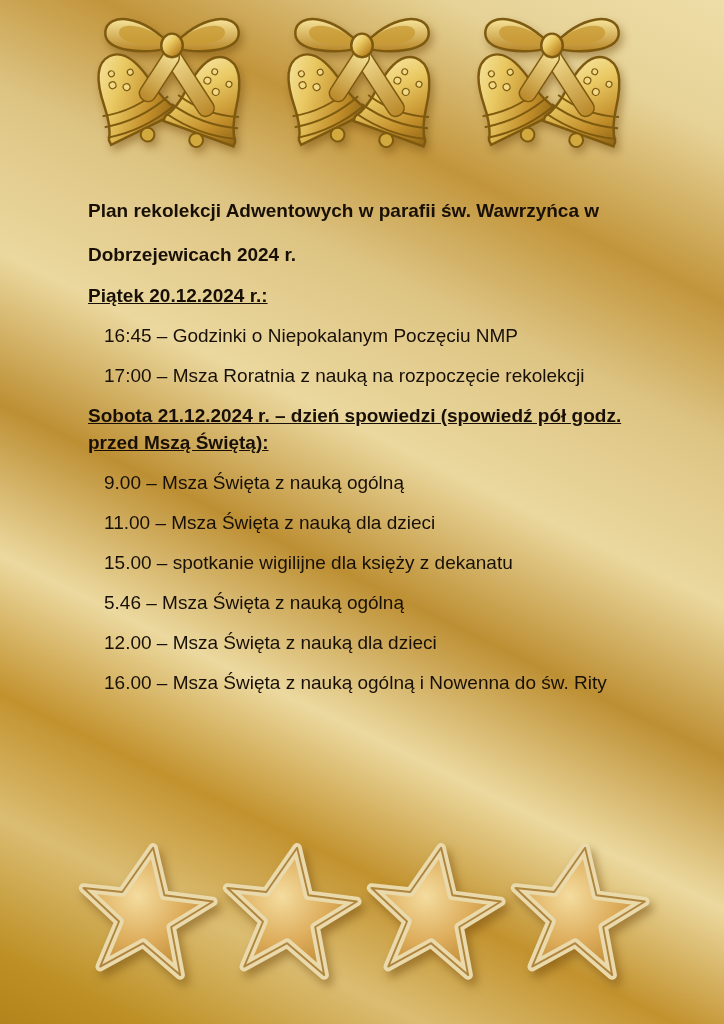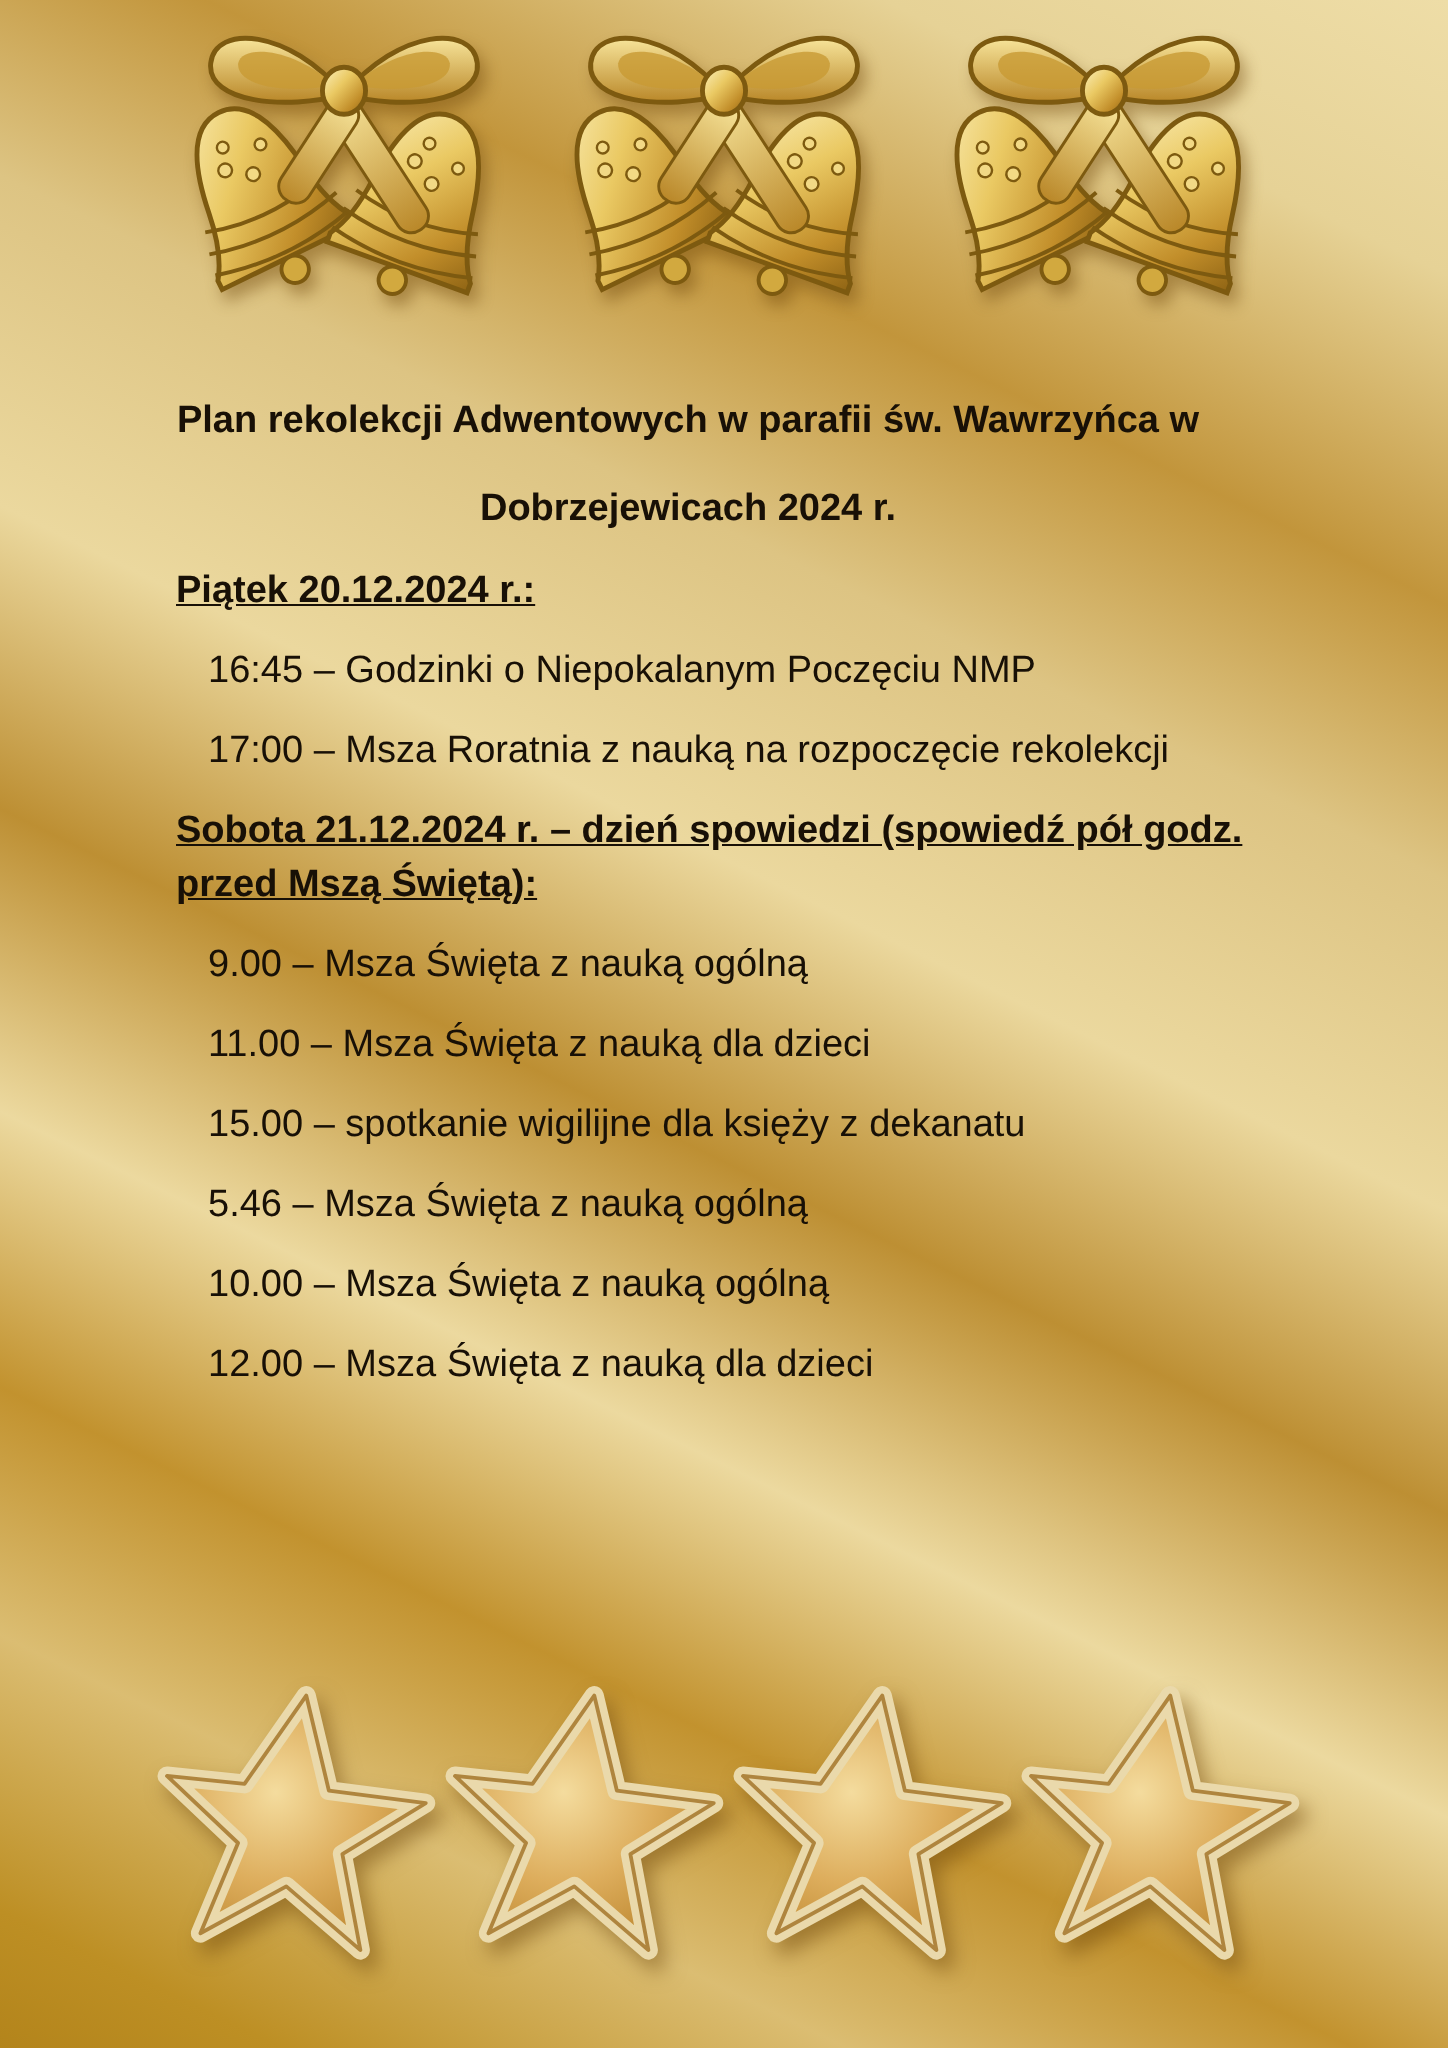--- a/index.html
+++ b/index.html
@@ -37,21 +37,21 @@
   }
   .stars-row svg {
     width:152px; height:152px; margin:0 -4px;
     filter:drop-shadow(4px 6px 5px rgba(110,70,10,0.5));
   }
   .content {
     position:absolute; left:88px; top:198px; width:574px;
     color:#181006;
     font-size:19px;
   }
-  .title { width:512px; margin:0 0 14px 0; text-align:center; font-weight:bold; }
+  .title { width:512px; margin:0 0 14px 0; font-weight:bold; }
   .title-line { line-height:26px; white-space:nowrap; }
   .title-line + .title-line { margin-top:18px; }
   .heading { font-weight:bold; margin:0 0 13px 0; line-height:27px;text-decoration:underline; }
   .item { margin:0 0 13px 16px; line-height:27px; }
 </style>
 </head>
 <body>
 
 <div class="page">
 
@@ -126,22 +126,22 @@
     <p class="heading">Piątek 20.12.2024 r.:</p>
     <p class="item">16:45 – Godzinki o Niepokalanym Poczęciu NMP</p>
     <p class="item">17:00 – Msza Roratnia z nauką na rozpoczęcie rekolekcji</p>
 
     <p class="heading">Sobota 21.12.2024 r. – dzień spowiedzi (spowiedź pół godz. przed Mszą Świętą):</p>
     <p class="item">9.00 – Msza Święta z nauką ogólną</p>
     <p class="item">11.00 – Msza Święta z nauką dla dzieci</p>
     <p class="item">15.00 – spotkanie wigilijne dla księży z dekanatu</p>
 
     <p class="item">5.46 – Msza Święta z nauką ogólną</p>
-    <p class="item">10.00 – Msza Święta z nauką ogólną</p>
     <p class="item">12.00 – Msza Święta z nauką dla dzieci</p>
+    <p class="item">16.00 – Msza Święta z nauką ogólną i Nowenna do św. Rity</p>
   </div>
 
   <div class="stars-row">
     <svg viewBox="0 0 160 160">
         <use href="#starOrnament"></use>
       </svg>
     <svg viewBox="0 0 160 160">
         <use href="#starOrnament"></use>
       </svg>
     <svg viewBox="0 0 160 160">

